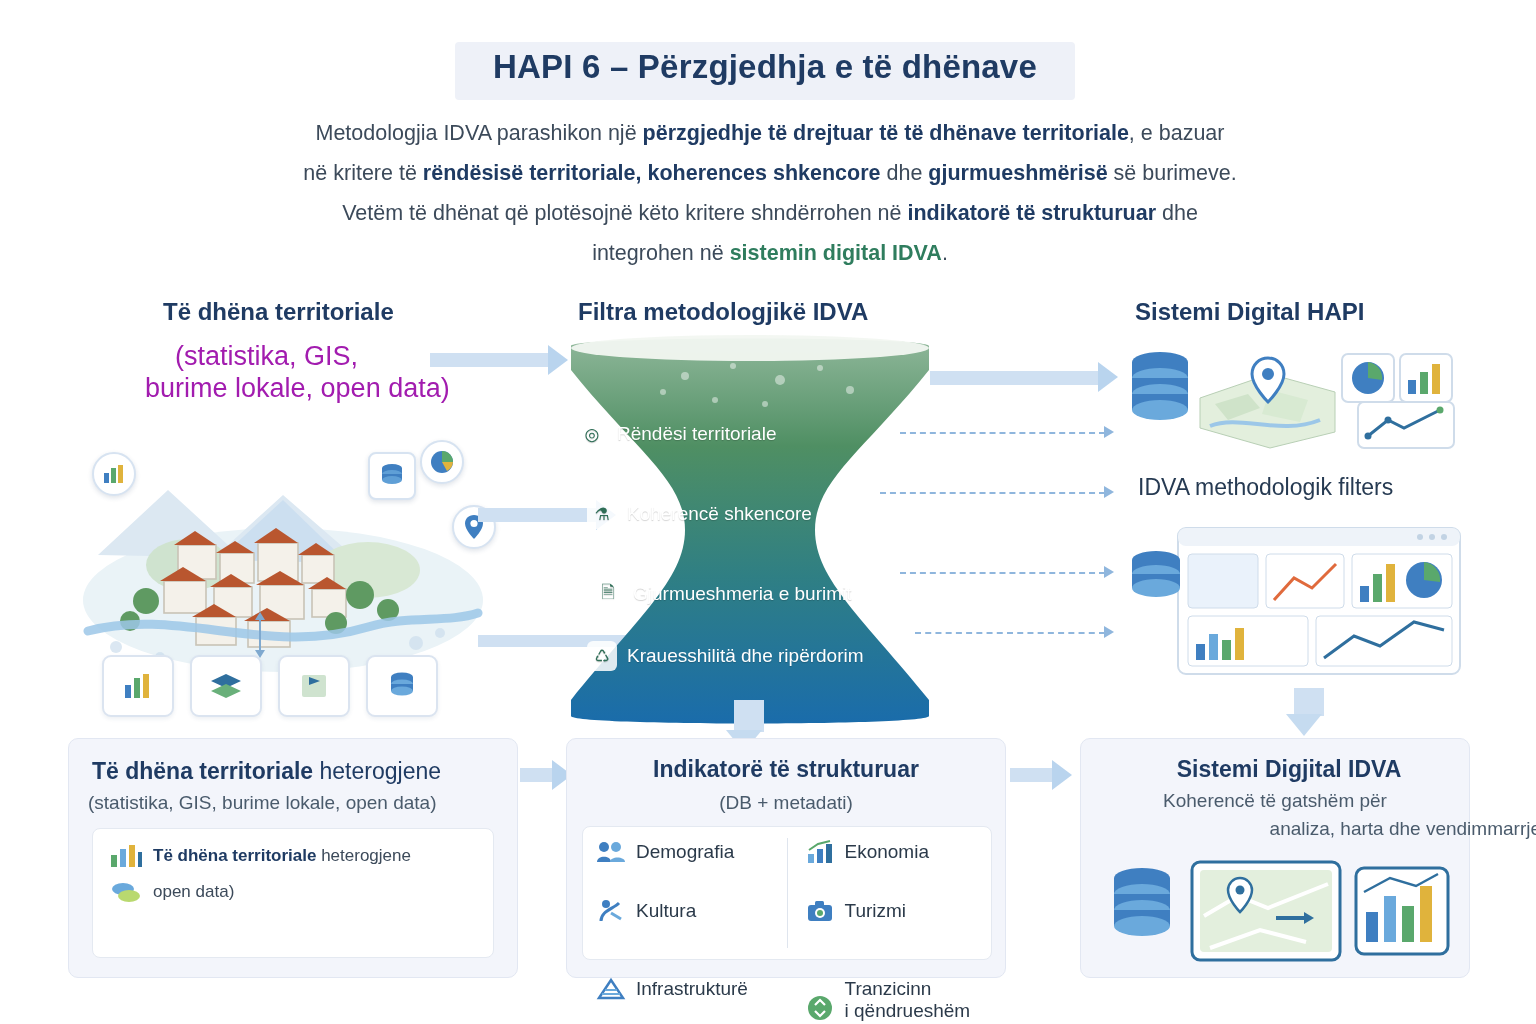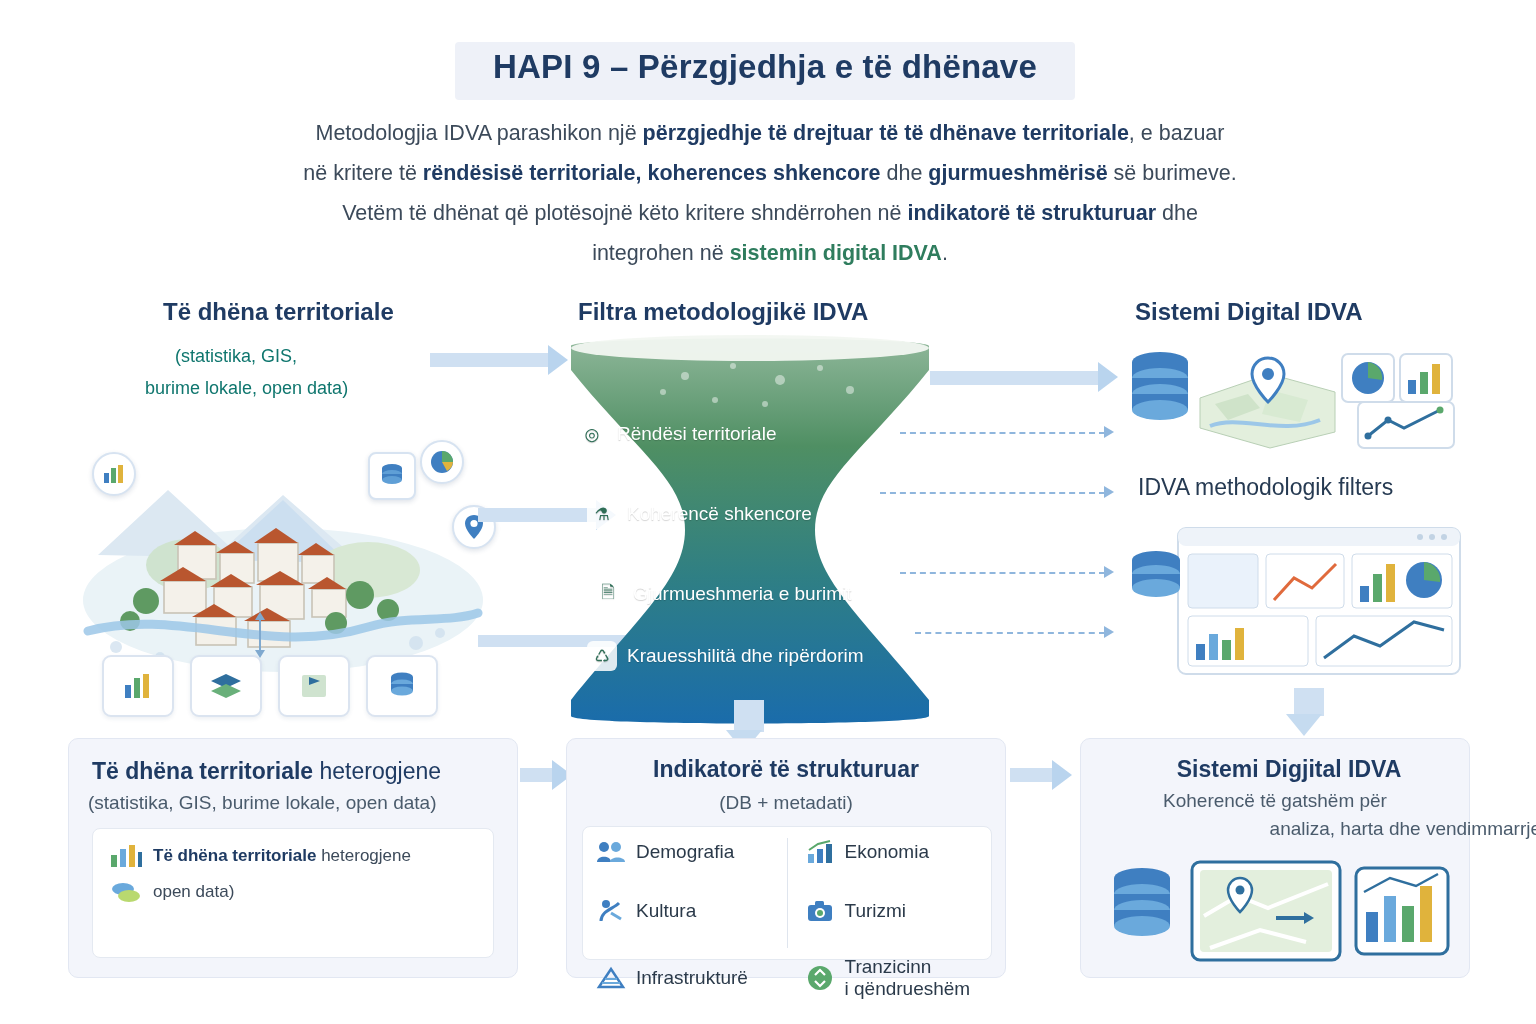--- a/index.html
+++ b/index.html
@@ -31,21 +31,21 @@
     text-align:center; font-size:21.5px; line-height:40px; color:#3c4a5a;
   }
   .intro b { color:#1f3b63; }
   .intro .green { color:#2f7d5e; font-weight:bold; }
 
   
   .col-head {
     position:absolute; font-size:24px; font-weight:bold; color:#1f3b63;
   }
   .col-sub {
-    position:absolute; font-size:18px; color:#0f766e; line-height:32px;
+    position:absolute; font-size:27px; color:#a21caf; line-height:32px;
   }
 
   
   .funnel { position:absolute; left:565px; top:330px; width:370px; height:400px; }
   .funnel-band {
     position:absolute; left:0; width:100%; display:flex; align-items:center;
     color:#ffffff; font-size:19px; padding-left:52px;
     text-shadow:0 1px 1px rgba(0,0,0,.18);
   }
   .fb-icon {
@@ -118,35 +118,35 @@
     display:flex; align-items:center; justify-content:center;
     box-shadow:0 2px 4px rgba(31,59,99,.08);
   }
 </style>
 </head>
 <body>
 
 <div id="stage">
 
   <div class="title-band"></div>
-  <div class="title-text">HAPI 9 – Përzgjedhja e të dhënave</div>
+  <div class="title-text">HAPI 6 – Përzgjedhja e të dhënave</div>
 
   <div class="intro">
     <span>Metodologjia IDVA parashikon një </span><b>përzgjedhje të drejtuar të të dhënave territoriale</b><span>, e bazuar</span><br>
     <span>në kritere të </span><b>rëndësisё territoriale, koherences shkencore</b><span> dhe </span><b>gjurmueshmërisë</b><span> së burimeve.</span><br>
     <span>Vetëm të dhënat që plotësojnë këto kritere shndërrohen në </span><b>indikatorë të strukturuar</b><span> dhe</span><br>
     <span>integrohen në </span><span class="green">sistemin digital IDVA</span><span>.</span>
   </div>
 
   <div class="col-head" style="left:163px; top:298px;">Të dhëna territoriale</div>
   <div class="col-sub" style="left:175px; top:340px;">(statistika, GIS,</div>
   <div class="col-sub" style="left:145px; top:372px;">burime lokale, open data)</div>
 
   <div class="col-head" style="left:578px; top:298px;">Filtra metodologjikë IDVA</div>
-  <div class="col-head" style="left:1135px; top:298px;">Sistemi Digital IDVA</div>
+  <div class="col-head" style="left:1135px; top:298px;">Sistemi Digital HAPI</div>
   <div class="col-head" style="left:1138px; top:474px; font-weight:normal; font-size:23px; color:#263a52;">IDVA methodologik filters</div>
 
   <svg class="ill" style="left:68px; top:395px;" width="420" height="300" viewBox="0 0 420 300">
     <ellipse cx="215" cy="205" rx="200" ry="72" fill="#eaf3f7"></ellipse>
     <path d="M30 160 L100 95 L160 150 L215 100 L290 165 Z" fill="#dce8f2"></path>
     <path d="M150 165 L215 105 L280 168 Z" fill="#ccdff0"></path>
     <ellipse cx="120" cy="170" rx="42" ry="26" fill="#cfe3cf"></ellipse>
     <ellipse cx="300" cy="175" rx="52" ry="28" fill="#d8e8d4"></ellipse>
     <g fill="#f4f1ea" stroke="#c9c3b6" stroke-width="1.6">
       <rect x="110" y="150" width="38" height="34"></rect>
@@ -485,21 +485,21 @@
 
     <div class="tag">
       <span class="ic">
         <svg width="30" height="24" viewBox="0 0 30 24">
             <path d="M3 21 L15 3 L27 21 Z" fill="none" stroke="#3f7fc1" stroke-width="2.5"></path>
             <path d="M9 13 L21 13 M6 17 L24 17" stroke="#6aa9dc" stroke-width="2"></path>
           </svg>
       </span>
       <span>Infrastrukturë</span>
     </div>
-    <div class="tag" style="align-items:center;">
+    <div class="tag" style="align-items:flex-end;margin-top:22px;">
       <span class="ic">
         <svg width="26" height="26" viewBox="0 0 26 26">
             <circle cx="13" cy="13" r="12" fill="#5aa86c"></circle>
             <path d="M8 10 L13 5 L18 10 M18 16 L13 21 L8 16" stroke="#ffffff" stroke-width="2.2" fill="none"></path>
           </svg>
       </span>
       <span style="white-space:pre-line; line-height:22px;">Tranzicinn
 i qëndrueshëm</span>
     </div>
   </div>

